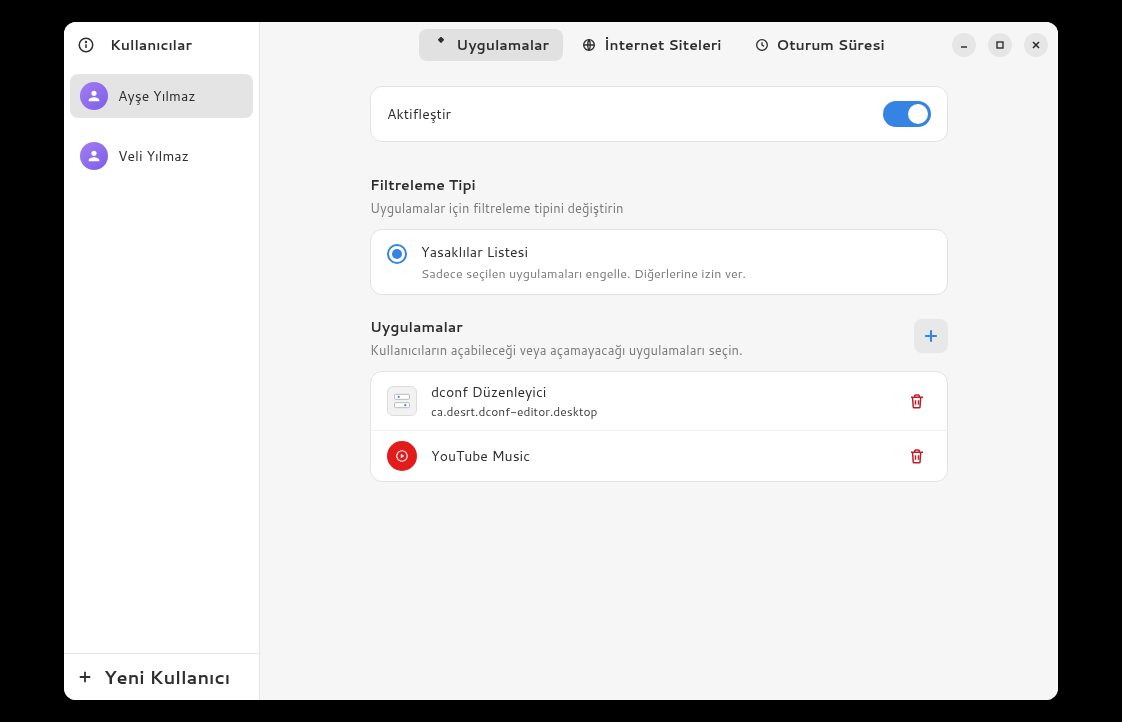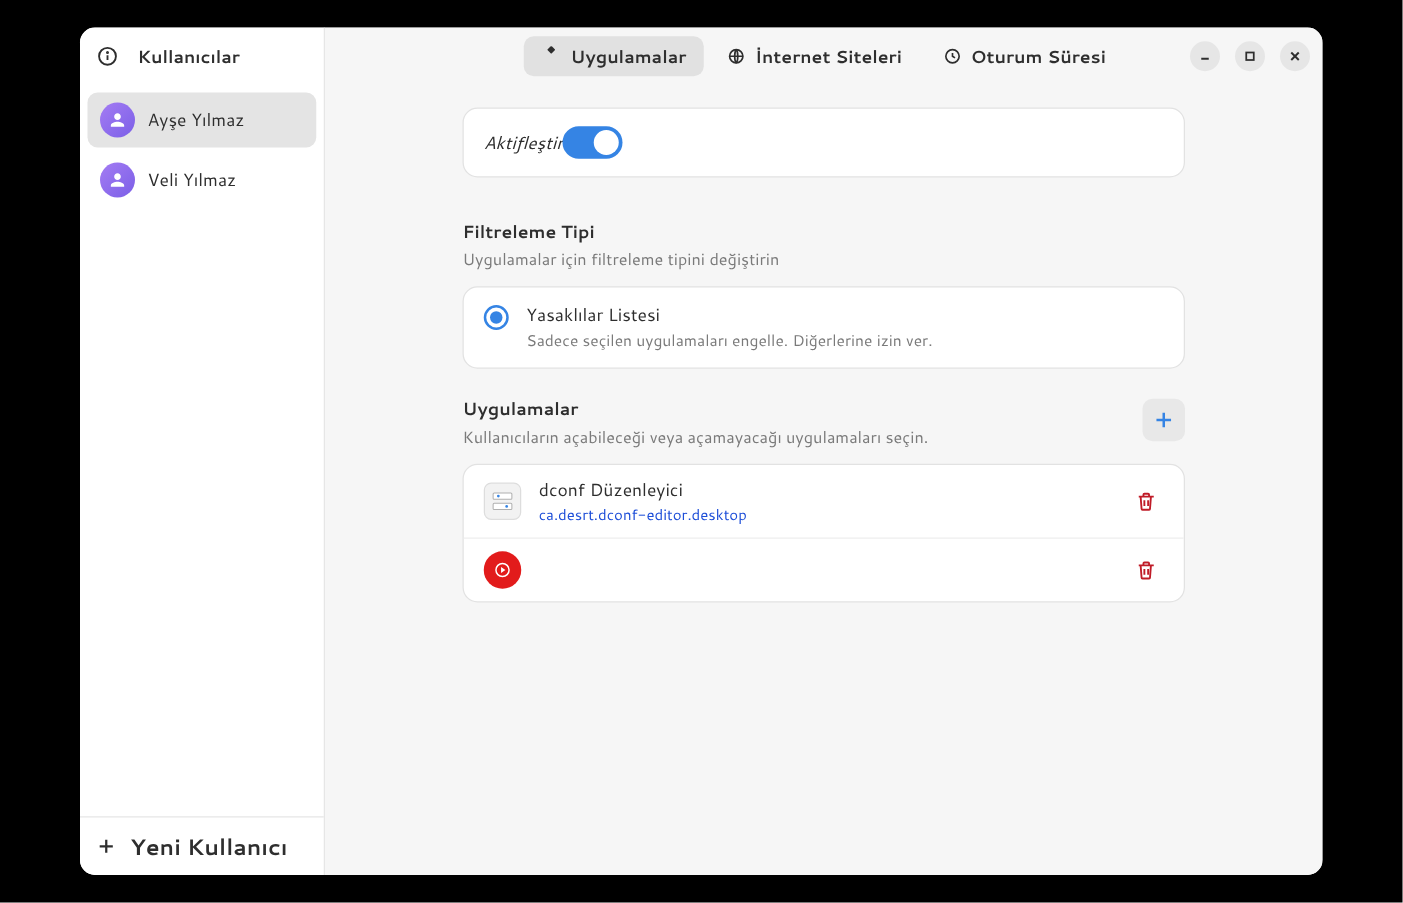--- a/index.html
+++ b/index.html
@@ -47,21 +47,21 @@
   .sidebar-title {
     font-weight: 700;
     font-size: 14px;
     color: #2e2e2e;
   }
   .user-list {
     flex: 1;
     padding: 6px;
     display: flex;
     flex-direction: column;
-    gap: 4px;
+    gap: 16px;
   }
   .user-item {
     display: flex;
     align-items: center;
     gap: 10px;
     padding: 8px 10px;
     border-radius: 8px;
     cursor: pointer;
   }
   .user-item.active { background: #e4e4e4; }
@@ -137,23 +137,22 @@
     overflow-y: auto;
     padding: 18px 110px 24px 110px;
   }
 
   .card {
     background: #fff;
     border: 1px solid #e2e2e2;
     border-radius: 12px;
   }
   .activate-row {
-    display:flex; align-items:center; justify-content:flex-start;
+    display:flex; align-items:center; justify-content:space-between;
     padding: 14px 16px;
-    font-style: italic;
   }
   .activate-label { font-size:14px; font-weight:500; }
   .switch {
     width: 48px; height: 26px; border-radius: 13px;
     background: #3584e4; position: relative; cursor: pointer;
   }
   .switch::after {
     content:""; position:absolute; right:3px; top:3px;
     width:20px; height:20px; border-radius:50%; background:#fff;
   }
@@ -201,21 +200,21 @@
   .app-icon {
     width:30px;height:30px;border-radius:6px;
     display:flex;align-items:center;justify-content:center;
     flex-shrink:0;
   }
   .app-icon.dconf { background:#f2f2f2; border:1px solid #ddd; }
   .app-icon.youtube { background:#e21b1b; border-radius:50%; }
   .app-icon.terminal { background:#2d2d2d; }
   .app-info { flex:1; }
   .app-name { font-weight:500; font-size:14px; }
-  .app-id { font-size:12px; color:#1d4ed8; margin-top:1px; }
+  .app-id { font-size:12px; color:#404040; margin-top:1px; }
   .delete-btn {
     width:28px;height:28px;display:flex;align-items:center;justify-content:center;
     cursor:pointer;
   }
   .delete-btn svg { stroke:#c01c28; fill:none; }
 
 </style>
 </head>
 <body>
 
@@ -369,20 +368,21 @@
         </div>
 
         <div class="app-row">
           <div class="app-icon youtube">
             <svg viewBox="0 0 24 24" width="14" height="14">
                 <circle cx="12" cy="12" r="9" fill="none" stroke="#fff" stroke-width="2"></circle>
                 <polygon points="10,8 16,12 10,16" fill="#fff"></polygon>
               </svg>
           </div>
           <div class="app-info">
+            <div class="app-name">YouTube Music</div>
           </div>
           <div class="delete-btn">
             <svg viewBox="0 0 24 24" width="18" height="18" stroke-width="2">
                 <path d="M4 7h16M9 7V5a1 1 0 011-1h4a1 1 0 011 1v2m2 0l-1 13a1 1 0 01-1 1H8a1 1 0 01-1-1L6 7"></path>
                 <line x1="10" y1="11" x2="10" y2="17"></line>
                 <line x1="14" y1="11" x2="14" y2="17"></line>
               </svg>
           </div>
         </div>
 

